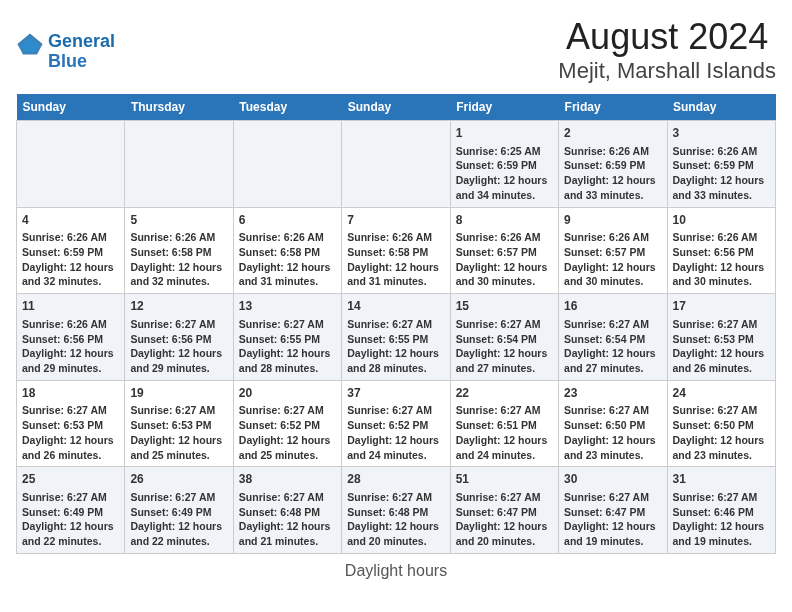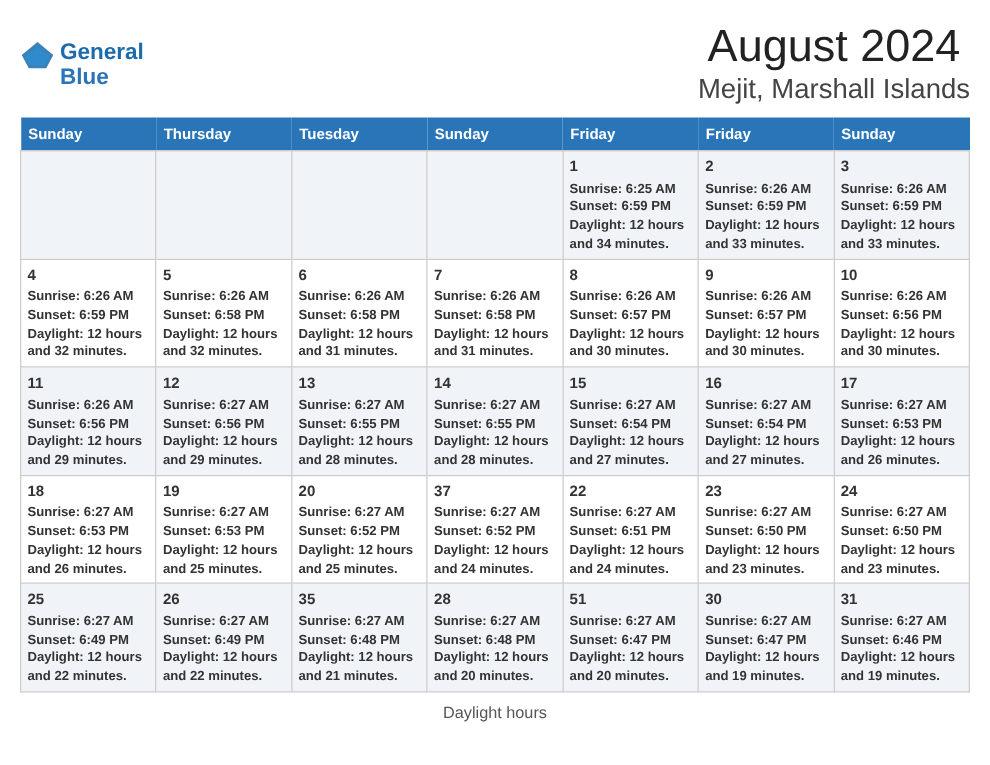--- a/index.html
+++ b/index.html
@@ -85,21 +85,21 @@
       display: block;
       margin-bottom: 2px;
     }
     .day-info {
       font-size: 10.5px;
       color: #333;
       font-weight: bold;
     }
     .footer {
       margin-top: 8px;
-      font-size: 13px;
+      font-size: 16px;
       color: #555;
       text-align: center;
     }
   </style>
 </head>
 <body>
 
 <div class="header">
   <div class="logo">
     <svg class="logo-icon" viewBox="0 0 40 40" xmlns="http://www.w3.org/2000/svg">
@@ -293,21 +293,21 @@
 Sunset: 6:49 PM
 Daylight: 12 hours and 22 minutes.</div>
         </td>
         <td>
           <span class="day-number">26</span>
           <div class="day-info" style="white-space: pre-line;">Sunrise: 6:27 AM
 Sunset: 6:49 PM
 Daylight: 12 hours and 22 minutes.</div>
         </td>
         <td>
-          <span class="day-number">35</span>
+          <span class="day-number">38</span>
           <div class="day-info" style="white-space: pre-line;">Sunrise: 6:27 AM
 Sunset: 6:48 PM
 Daylight: 12 hours and 21 minutes.</div>
         </td>
         <td>
           <span class="day-number">28</span>
           <div class="day-info" style="white-space: pre-line;">Sunrise: 6:27 AM
 Sunset: 6:48 PM
 Daylight: 12 hours and 20 minutes.</div>
         </td>

